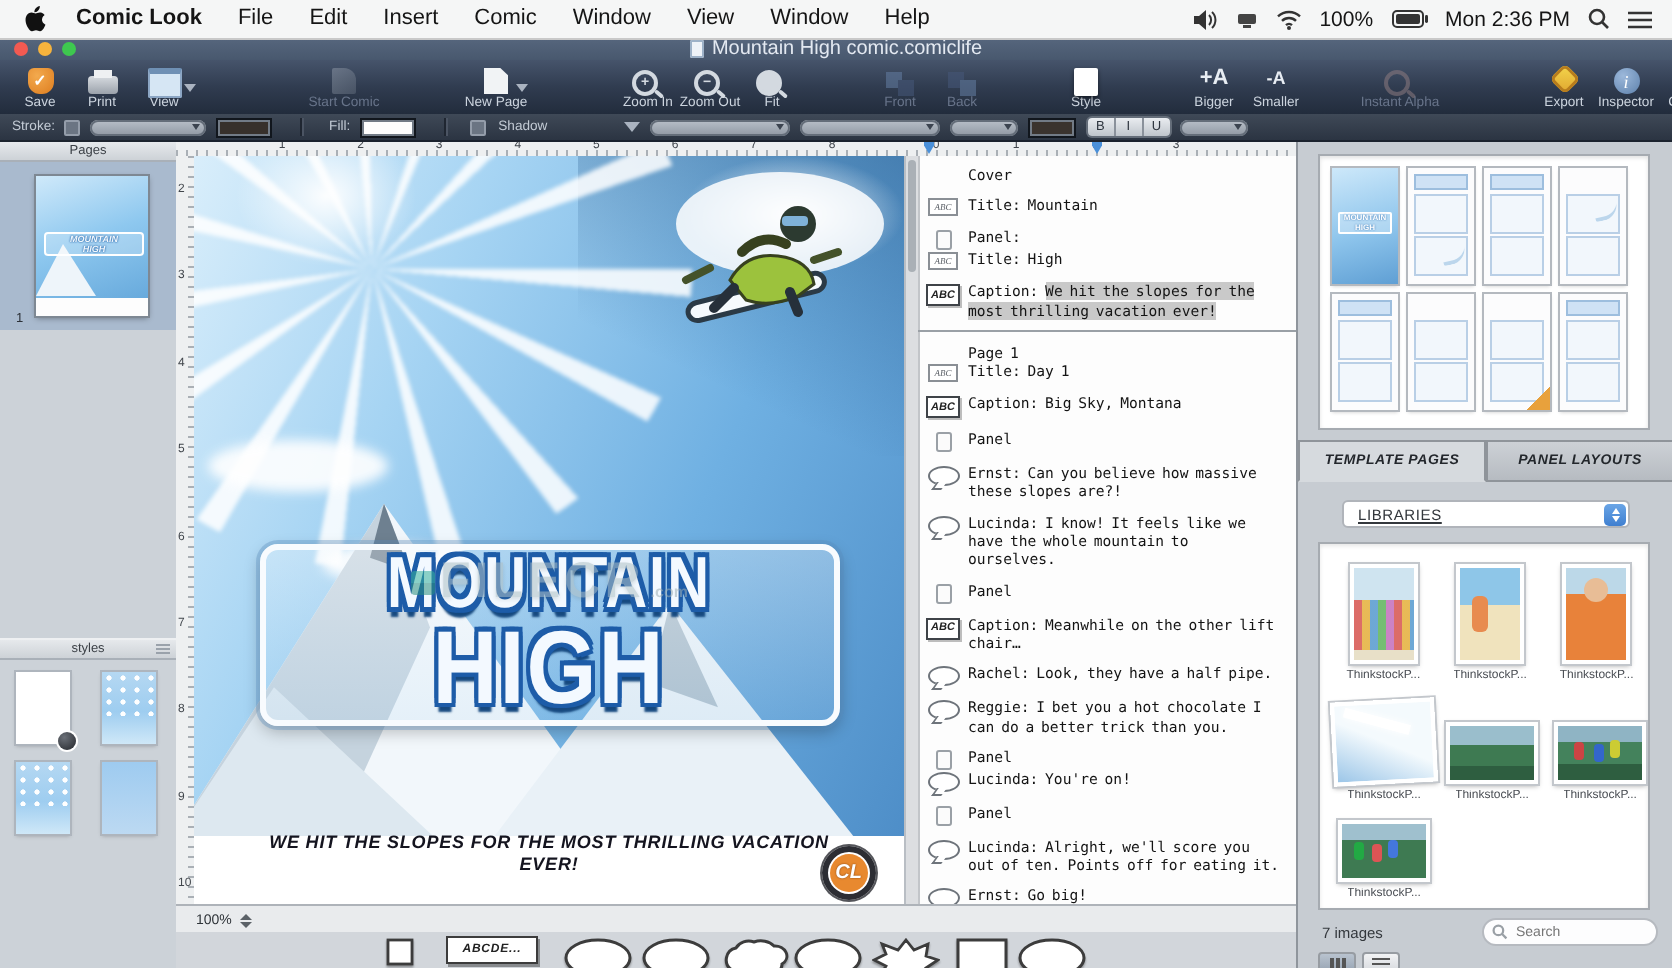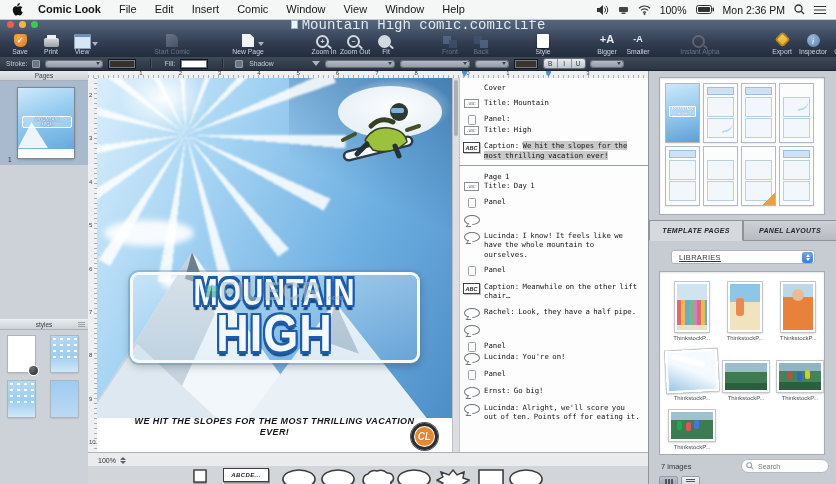--- a/index.html
+++ b/index.html
@@ -15,21 +15,21 @@
   #menu-right{margin-left:auto;display:flex;align-items:center;gap:9px;padding-right:10px;font-size:10.5px;}
   .sicon{display:flex;align-items:center;}
   #clock{font-size:10.5px;}
 
   
   #titlebar{position:absolute;left:0;top:19px;width:836px;height:11px;background:linear-gradient(#56667d,#48586e);display:flex;align-items:center;z-index:49;}
   .tl{width:7px;height:7px;border-radius:50%;margin-left:5px;}
   .tl.red{background:#f25a52;margin-left:7px;}
   .tl.yel{background:#f6b33d;}
   .tl.grn{background:#3ec84f;}
-  #wtitle{position:absolute;left:0;right:0;text-align:center;font-size:14px;color:#e3e9f1;display:flex;justify-content:center;align-items:center;gap:4px;font-family:Liberation Mono, monospace;}
+  #wtitle{position:absolute;left:0;right:0;text-align:center;font-size:10px;color:#e3e9f1;display:flex;justify-content:center;align-items:center;gap:4px;}
   .docicon{width:7px;height:9px;background:#eef3f8;border-radius:1px;box-shadow:inset 0 0 0 1px #9db2c8;display:inline-block;}
 
   
   #toolbar{position:absolute;left:0;top:30px;width:836px;height:27px;background:linear-gradient(#46546b 0%,#303c50 50%,#222c3c 100%);display:flex;align-items:flex-start;z-index:48;}
   .tbtn{display:flex;flex-direction:column;align-items:center;margin-left:7px;min-width:24px;cursor:default;}
   .tbtn:nth-child(1){margin-left:8px;}
   .tbtn:nth-child(4){margin-left:66px;}
   .tbtn:nth-child(5){margin-left:52px;}
   .tbtn:nth-child(6){margin-left:52px;}
   .tbtn:nth-child(9){margin-left:40px;}
@@ -607,28 +607,35 @@
           <div class="stext">Page 1</div>
         </div>
         <div class="srow tight">
           <div class="sgutter">
             <div class="gi gi-title">ABC</div>
           </div>
           <div class="stext">Title: Day 1</div>
         </div>
         <div class="srow">
           <div class="sgutter">
+            <div class="gi gi-caption">ABC</div>
+          </div>
+          <div class="stext">Caption: Big Sky, Montana</div>
+        </div>
+        <div class="srow">
+          <div class="sgutter">
             <div class="gi gi-panel"></div>
           </div>
           <div class="stext">Panel</div>
         </div>
         <div class="srow">
           <div class="sgutter">
             <div class="gi gi-balloon"></div>
           </div>
+          <div class="stext">Ernst: Can you believe how massive these slopes are?!</div>
         </div>
         <div class="srow">
           <div class="sgutter">
             <div class="gi gi-balloon"></div>
           </div>
           <div class="stext">Lucinda: I know! It feels like we have the whole mountain to ourselves.</div>
         </div>
         <div class="srow">
           <div class="sgutter">
             <div class="gi gi-panel"></div>
@@ -644,20 +651,21 @@
         <div class="srow">
           <div class="sgutter">
             <div class="gi gi-balloon"></div>
           </div>
           <div class="stext">Rachel: Look, they have a half pipe.</div>
         </div>
         <div class="srow">
           <div class="sgutter">
             <div class="gi gi-balloon"></div>
           </div>
+          <div class="stext">Reggie: I bet you a hot chocolate I can do a better trick than you.</div>
         </div>
         <div class="srow">
           <div class="sgutter">
             <div class="gi gi-panel"></div>
           </div>
           <div class="stext">Panel</div>
         </div>
         <div class="srow tight">
           <div class="sgutter">
             <div class="gi gi-balloon"></div>
@@ -667,27 +675,27 @@
         <div class="srow">
           <div class="sgutter">
             <div class="gi gi-panel"></div>
           </div>
           <div class="stext">Panel</div>
         </div>
         <div class="srow">
           <div class="sgutter">
             <div class="gi gi-balloon"></div>
           </div>
+          <div class="stext">Lucinda: Alright, we'll score you out of ten. Points off for eating it.</div>
+        </div>
+        <div class="srow">
+          <div class="sgutter">
+            <div class="gi gi-balloon"></div>
+          </div>
           <div class="stext">Ernst: Go big!</div>
-        </div>
-        <div class="srow">
-          <div class="sgutter">
-            <div class="gi gi-balloon"></div>
-          </div>
-          <div class="stext">Lucinda: Alright, we'll score you out of ten. Points off for eating it.</div>
         </div>
       </div>
   </div>
 
   <div id="right-sidebar">
     <div id="template-panel">
         <div class="tp tp-cover">
           <div class="tpl">MOUNTAIN HIGH</div>
         </div>
         <div class="tp tp-rows">

